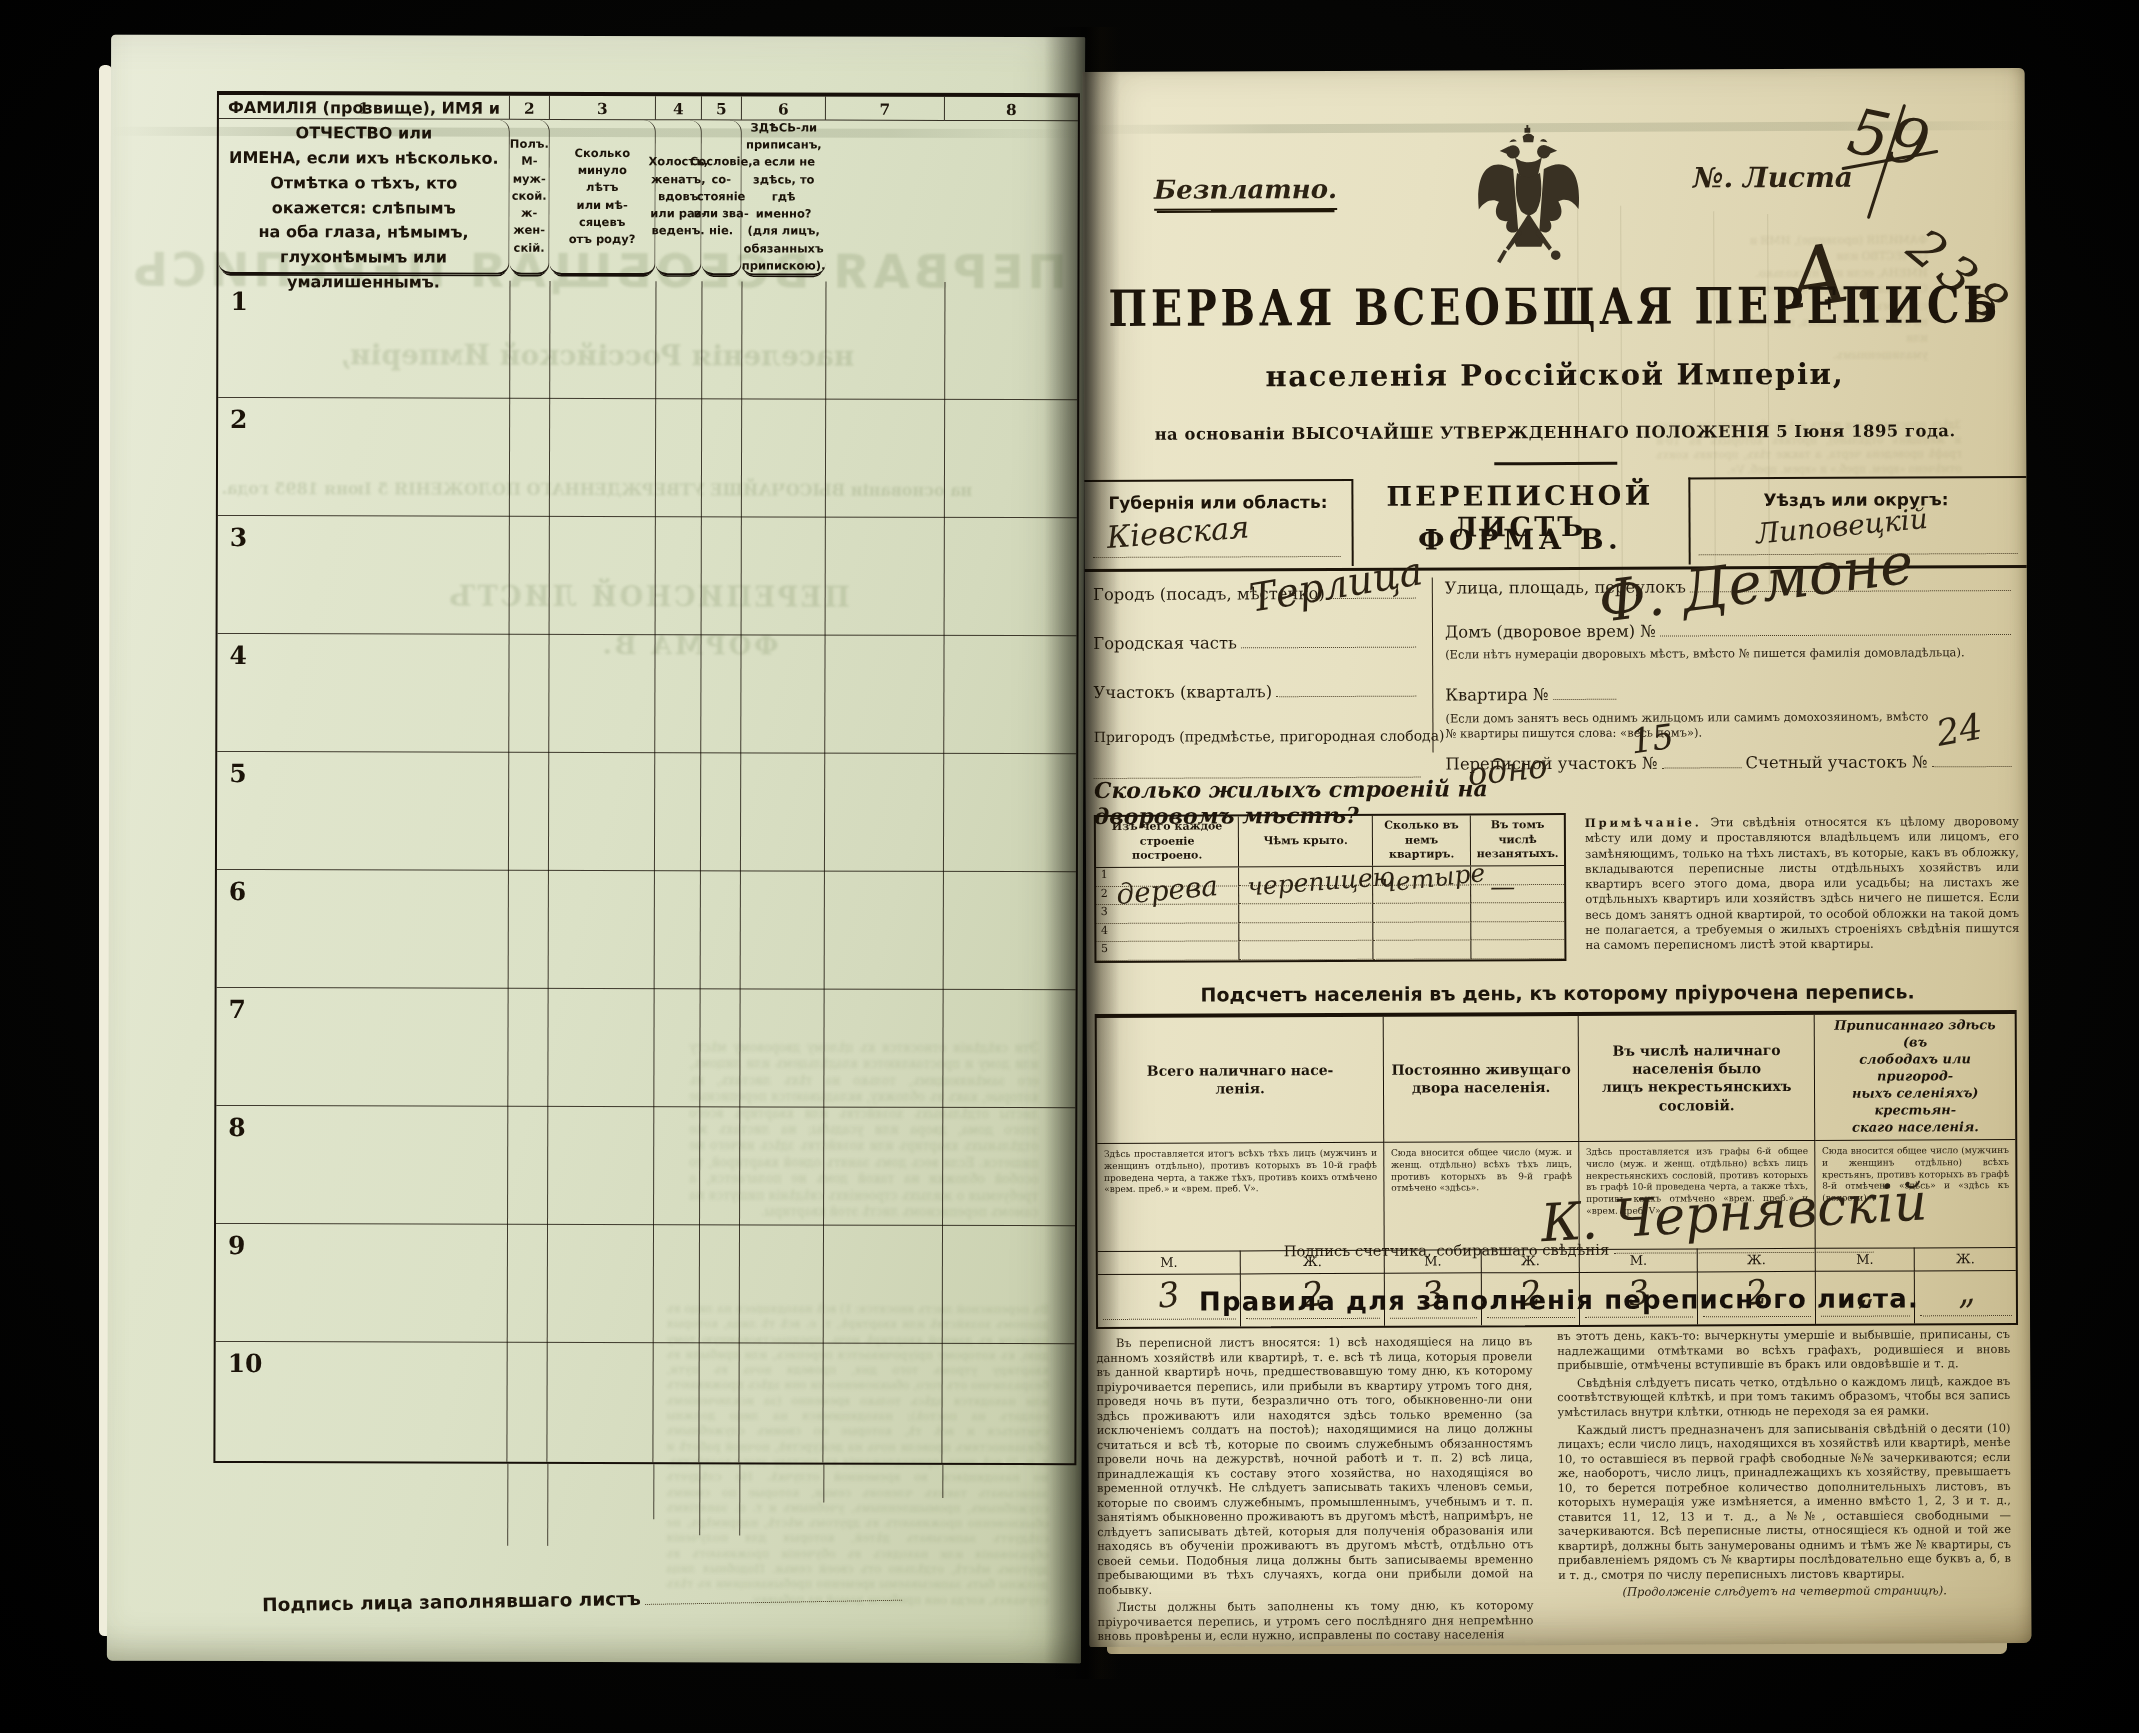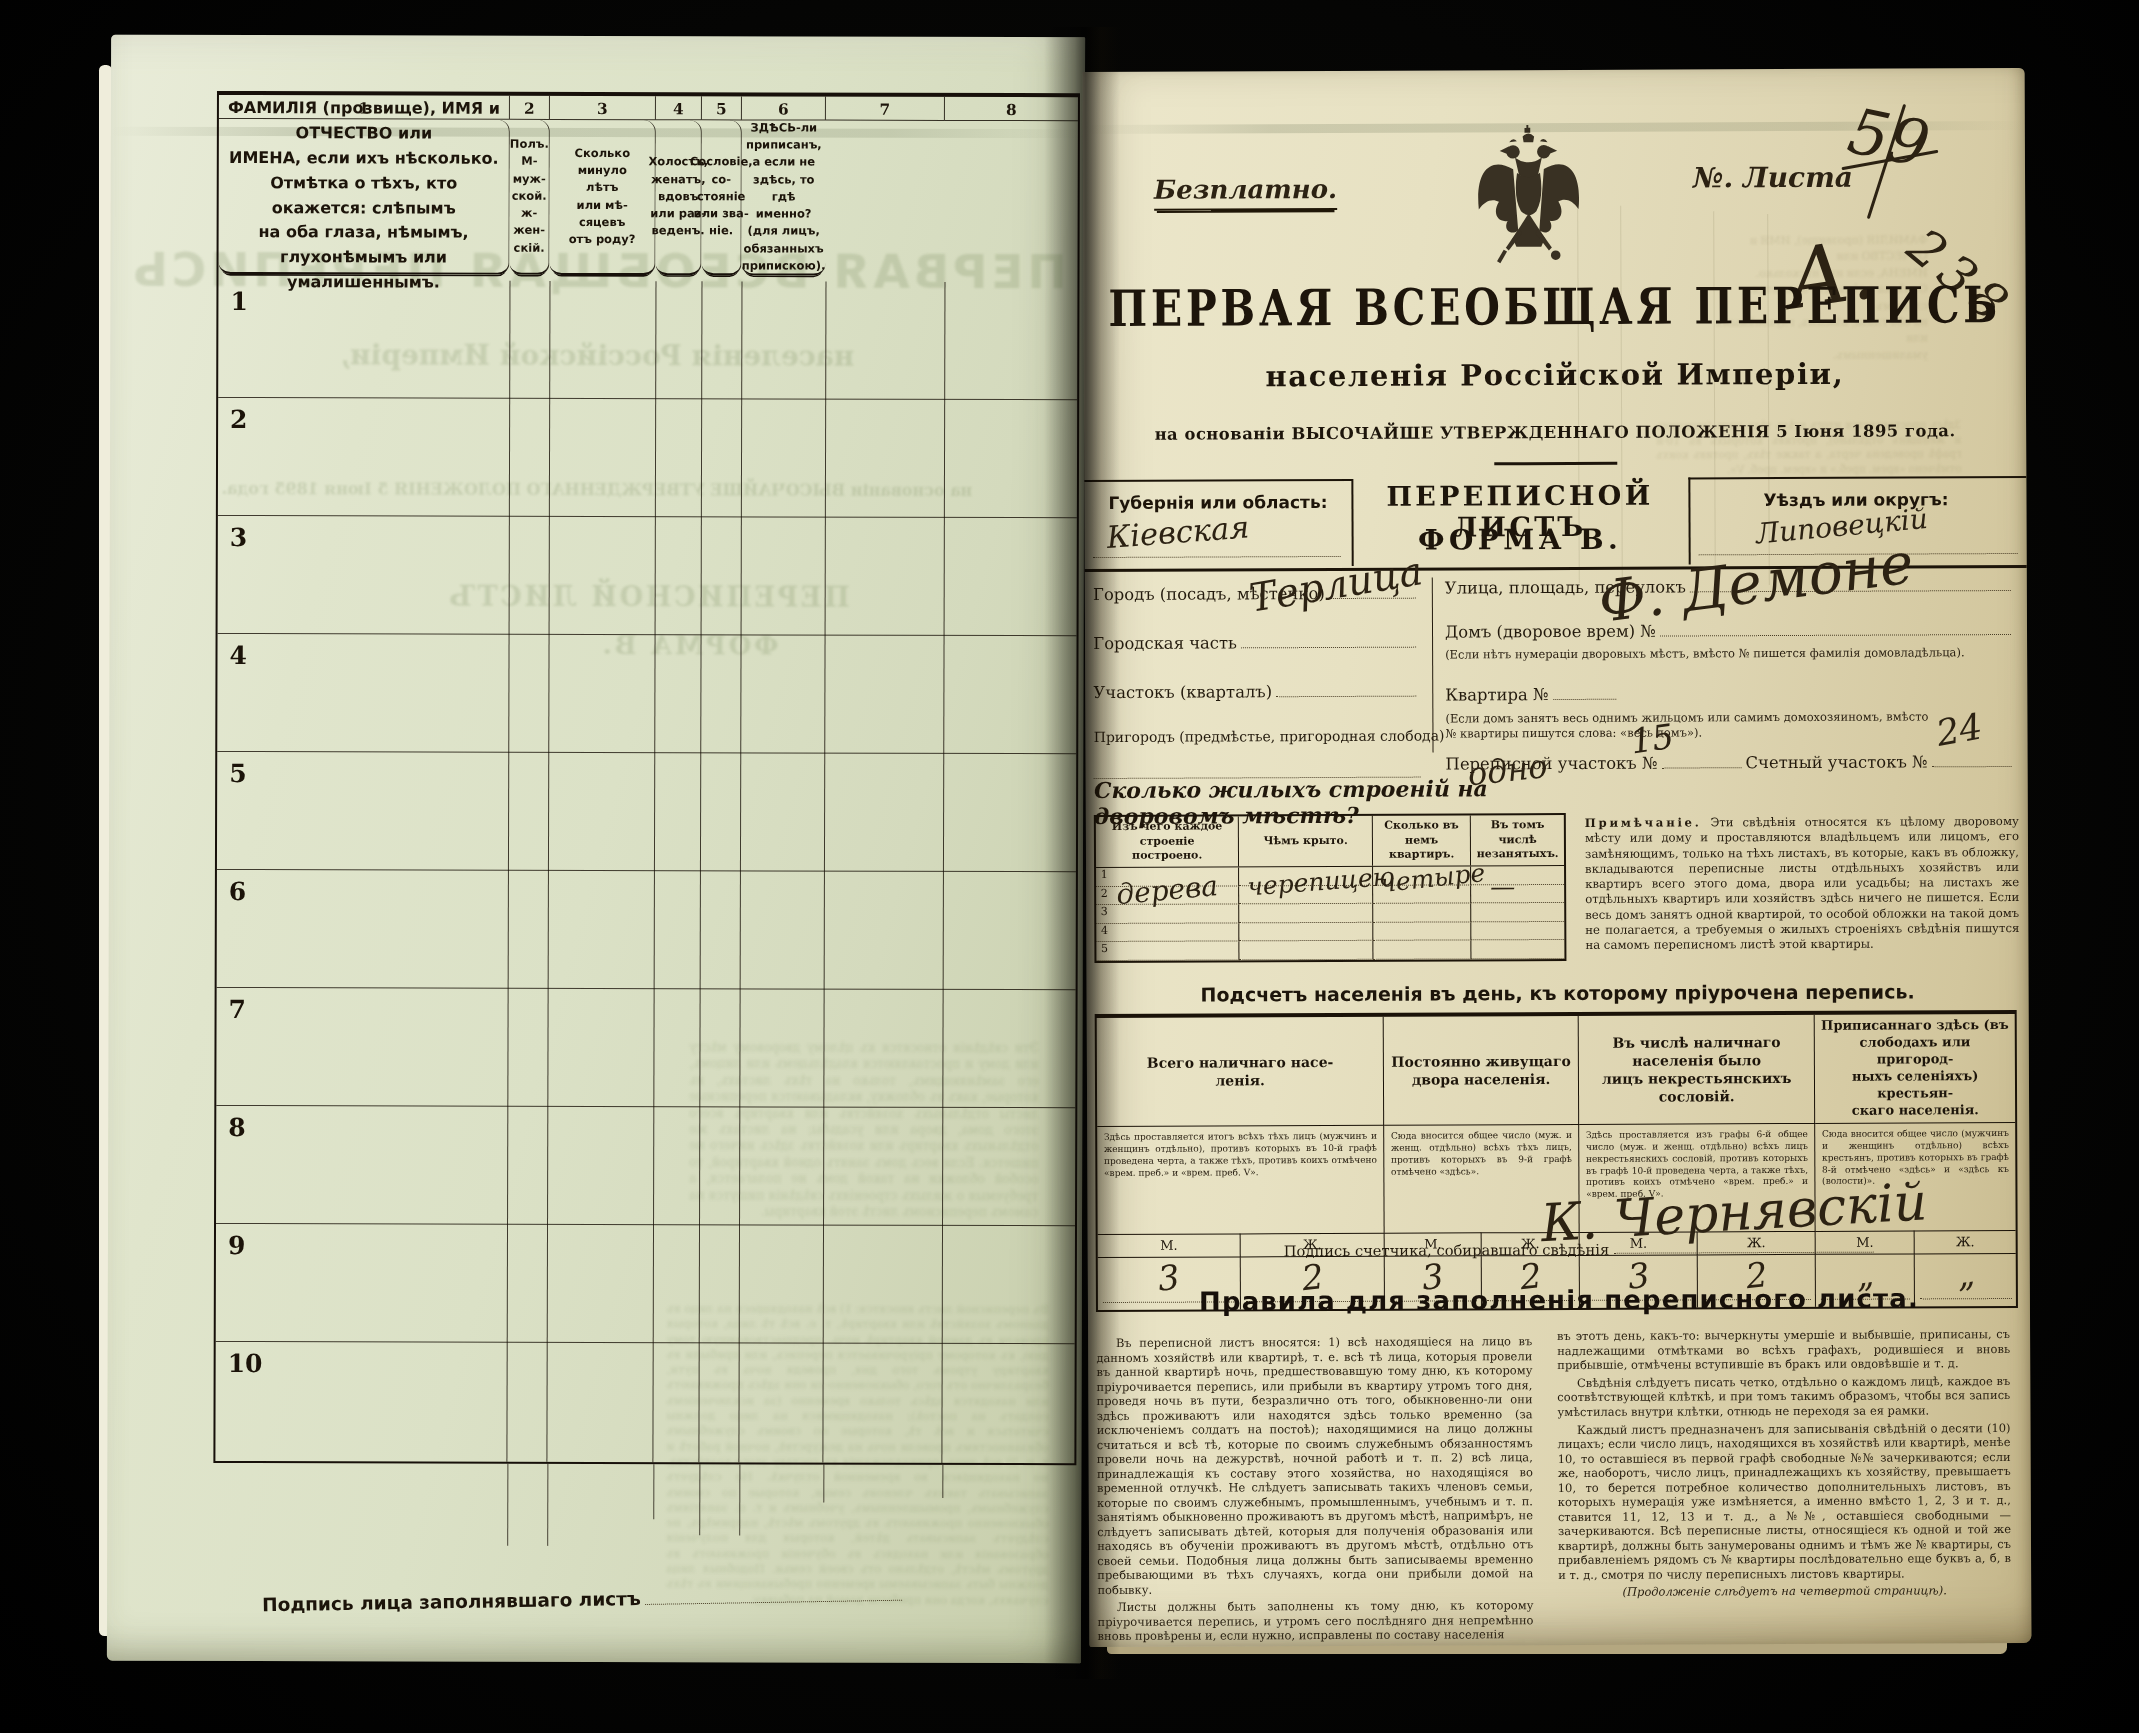--- a/index.html
+++ b/index.html
@@ -356,21 +356,21 @@
     <div class="abs ctr sans" style="left:0;top:912px;width:100%;font-weight:700;font-size:19px;color:#1d150b;">Подсчетъ населенія въ день, къ которому пріурочена перепись.</div>
 
     <div id="ptable" style="left:8.2px;top:942px;width:922px;">
       <div class="pt-titles">
         <div class="c pre">Всего наличнаго насе-
 ленія.</div>
         <div class="c pre">Постоянно живущаго
 двора населенія.</div>
         <div class="c pre">Въ числѣ наличнаго населенія было
 лицъ некрестьянскихъ сословій.</div>
-        <div class="c pre" style="font-size:13px;">Приписаннаго здѣсь (въ
+        <div class="c pre" style="font-size:13px;font-style:italic;">Приписаннаго здѣсь (въ
 слободахъ или пригород-
 ныхъ селеніяхъ) крестьян-
 скаго населенія.</div>
       </div>
       <div class="pt-desc">
         <div class="c">Здѣсь проставляется итогъ всѣхъ тѣхъ лицъ (мужчинъ и женщинъ отдѣльно), противъ которыхъ въ 10-й графѣ проведена черта, а также тѣхъ, противъ коихъ отмѣчено «врем. преб.» и «врем. преб. V».</div>
         <div class="c">Сюда вносится общее число (муж. и женщ. отдѣльно) всѣхъ тѣхъ лицъ, противъ которыхъ въ 9-й графѣ отмѣчено «здѣсь».</div>
         <div class="c">Здѣсь проставляется изъ графы 6-й общее число (муж. и женщ. отдѣльно) всѣхъ лицъ некрестьянскихъ сословій, противъ которыхъ въ графѣ 10-й проведена черта, а также тѣхъ, противъ коихъ отмѣчено «врем. преб.» и «врем. преб. V».</div>
         <div class="c">Сюда вносится общее число (мужчинъ и женщинъ отдѣльно) всѣхъ крестьянъ, противъ которыхъ въ графѣ 8-й отмѣчено «здѣсь» и «здѣсь къ (волости)».</div>
       </div>

